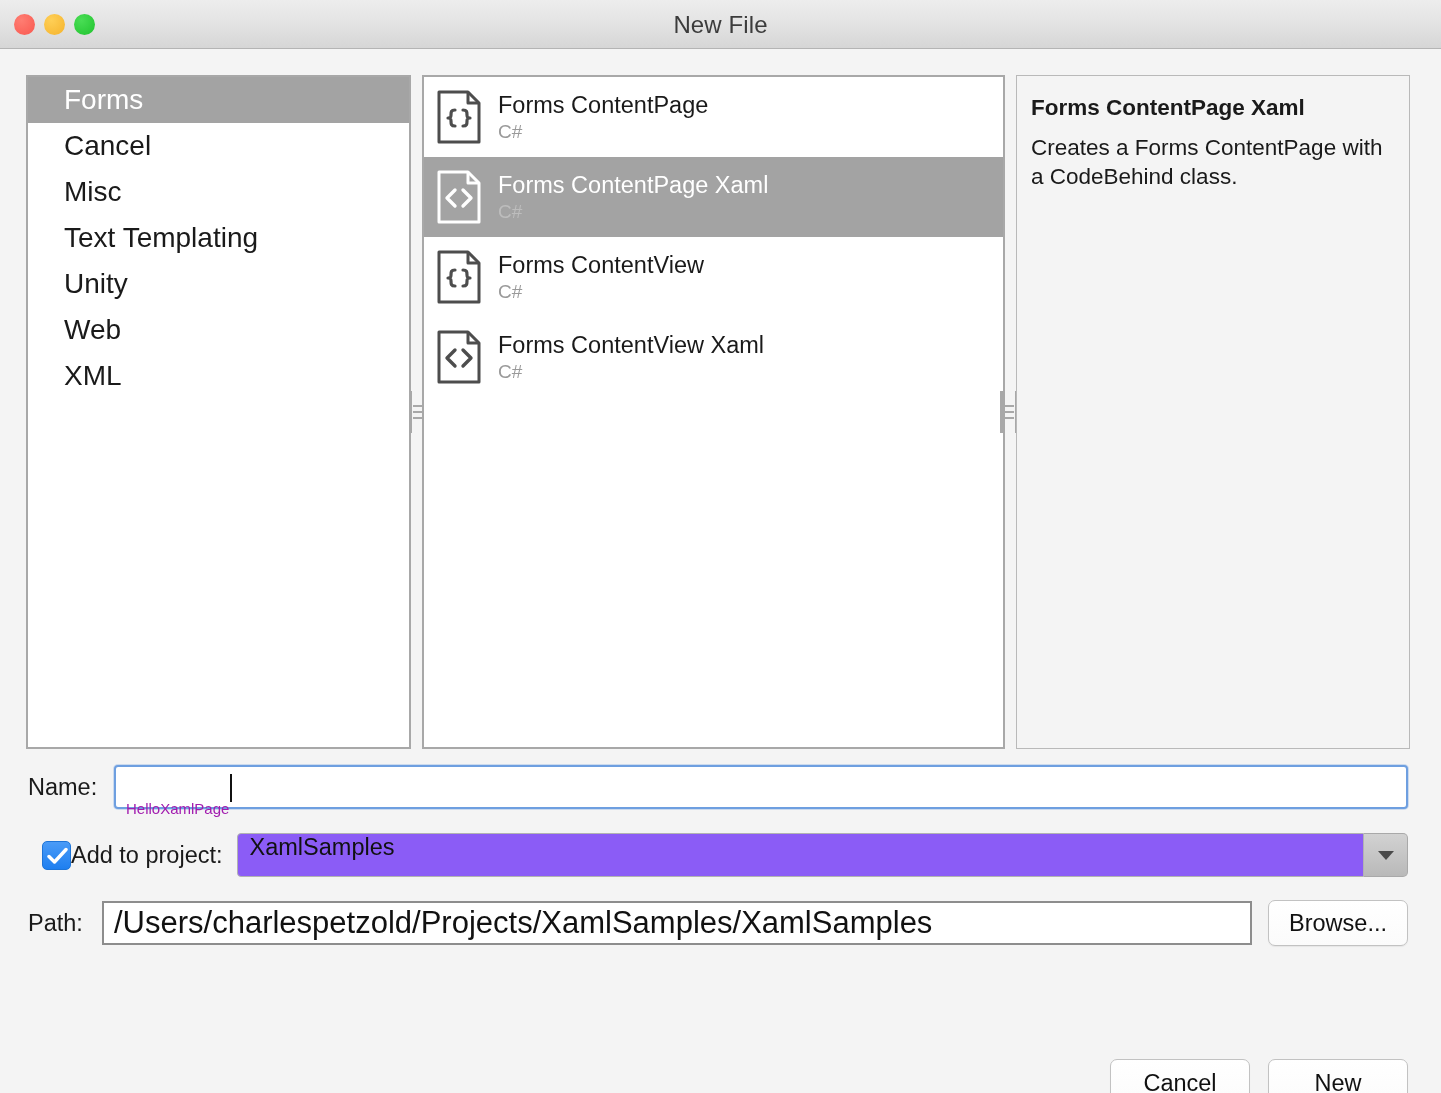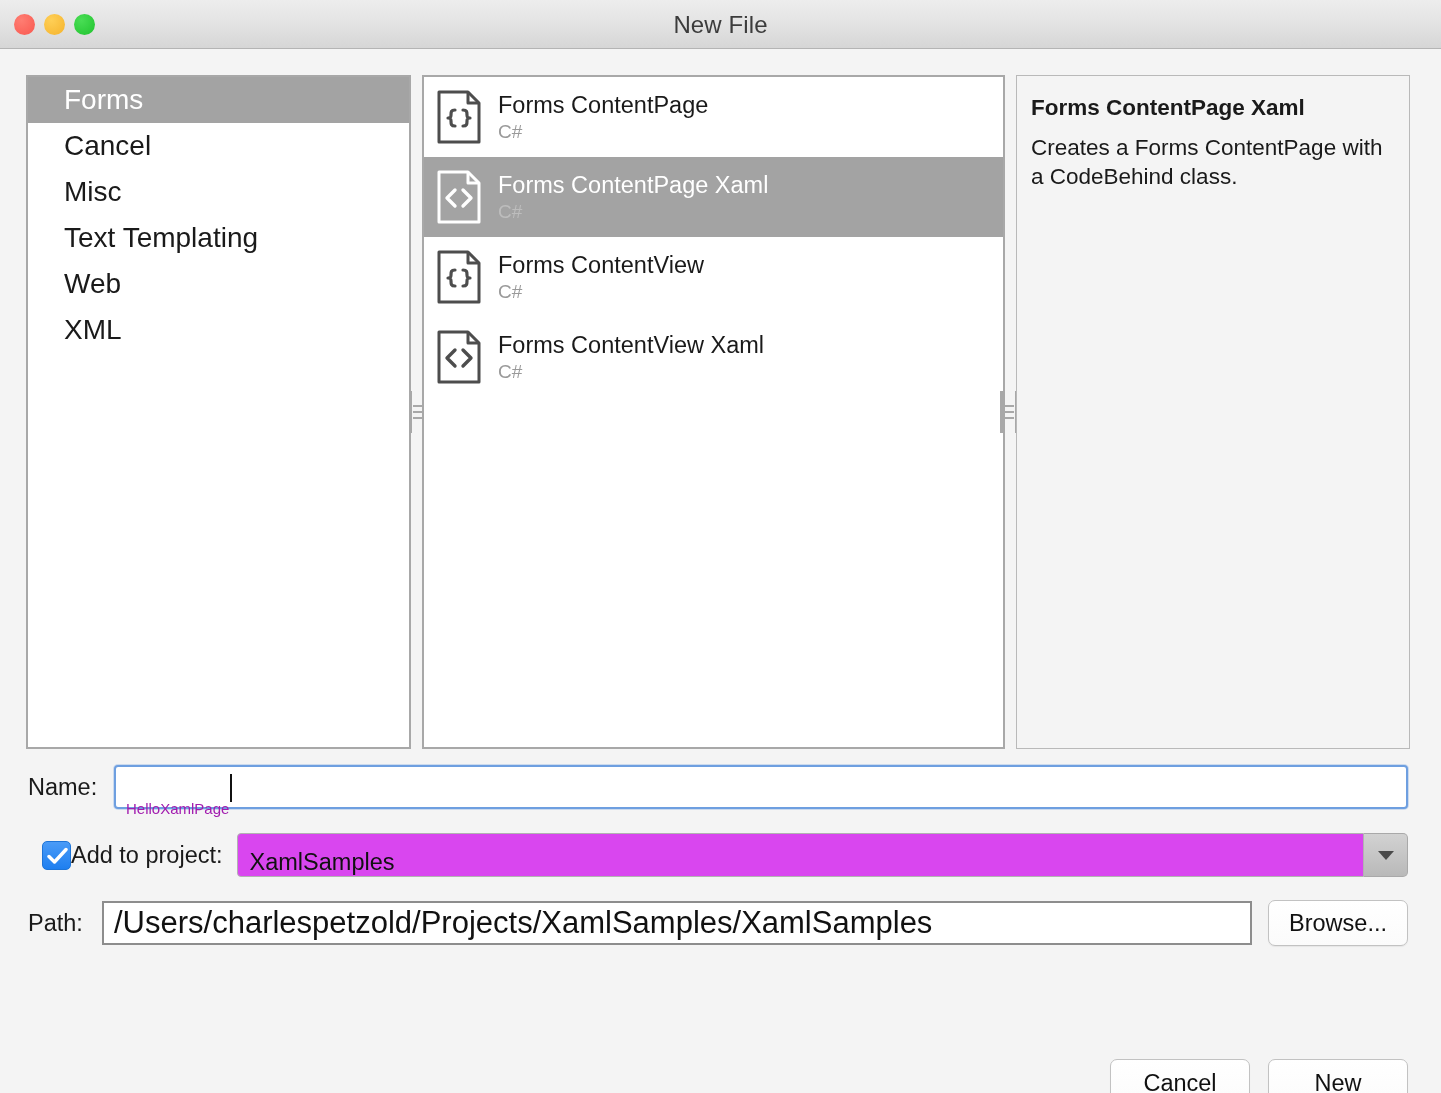--- a/index.html
+++ b/index.html
@@ -261,26 +261,26 @@
   #checkbox svg { position: absolute; left: 4px; top: 5px; }
   #project-label { margin-right: 14px; }
   #project-combo {
     flex: 1;
     height: 44px;
     display: flex;
     align-items: stretch;
   }
   #project-field {
     flex: 1;
-    background: #d946ef;
+    background: #8b5cf6;
     border: 1px solid #b2b2b2;
     border-radius: 4px 0 0 4px;
     box-sizing: border-box;
     display: flex;
-    align-items: flex-end;
+    align-items: flex-start;
     padding-left: 12px;
   }
   #project-value {
     font-size: 23.5px;
     color: #111111;
   }
   #project-arrow {
     width: 44px;
     background: linear-gradient(to bottom, #d2d2d2, #b9b9b9);
     border: 1px solid #a9a9a9;
@@ -362,20 +362,23 @@
           <span>Forms</span>
         </div>
         <div class="cat-item">
           <span>Cancel</span>
         </div>
         <div class="cat-item">
           <span>Misc</span>
         </div>
         <div class="cat-item">
           <span>Text Templating</span>
+        </div>
+        <div class="cat-item">
+          <span>Unity</span>
         </div>
         <div class="cat-item">
           <span>Web</span>
         </div>
         <div class="cat-item">
           <span>XML</span>
         </div>
       </div>
 
       <div class="splitter" id="splitter-left">

